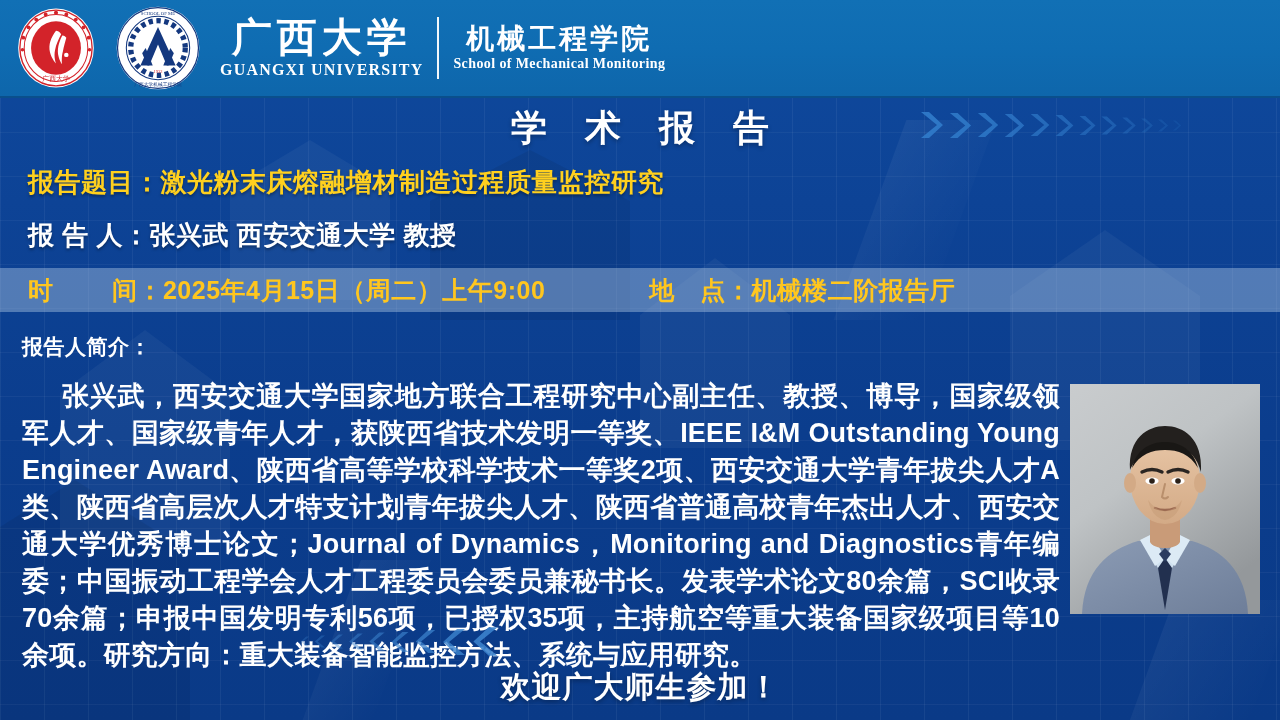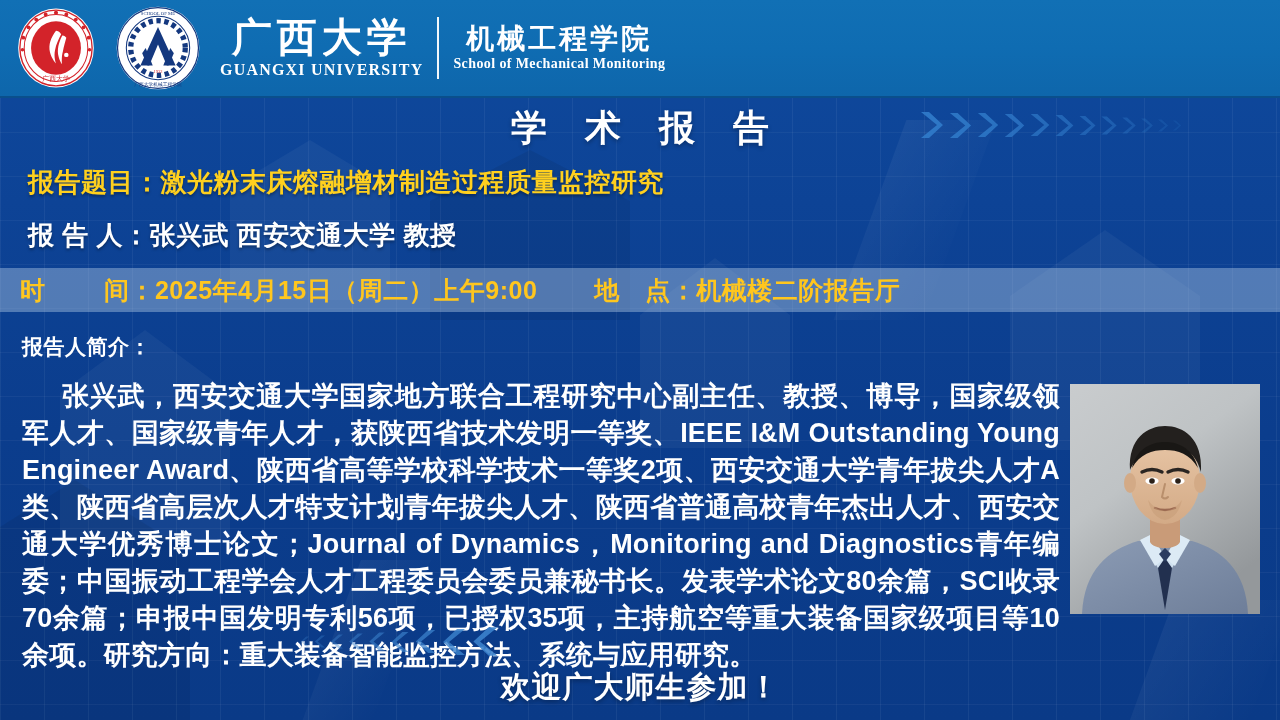--- a/index.html
+++ b/index.html
@@ -118,26 +118,26 @@
     letter-spacing:.5px; text-shadow:0 2px 3px rgba(0,0,0,.35);
   }
 
   
   .tp-bar{
     position:absolute; top:268px; left:0; width:1280px; height:44px;
     background:rgba(180,205,232,.42);
     display:flex; align-items:center;
   }
   .tp-time{
-    margin-left:20px;
+    margin-left:28px;
     font-size:25px; font-weight:700; color:#ffc61e;
     letter-spacing:.5px; white-space:nowrap;
   }
   .tp-place{
-    margin-left:57px;
+    margin-left:104px;
     font-size:25px; font-weight:700; color:#ffc61e;
     letter-spacing:.5px; white-space:nowrap;
   }
 
   
   .bio-head{
     position:absolute; top:333px; left:22px;
     font-size:21px; font-weight:700; color:#ffffff;
     letter-spacing:.5px;
   }

